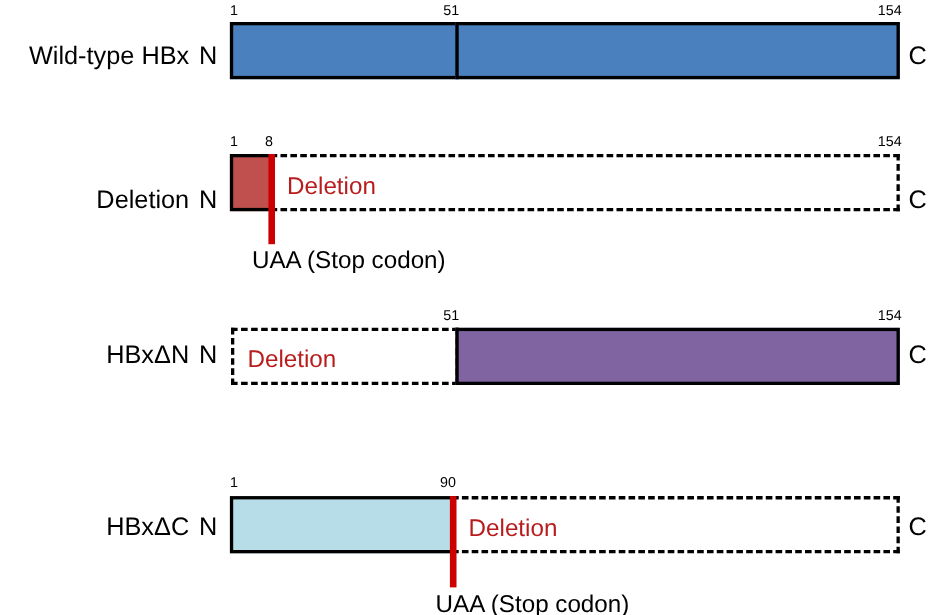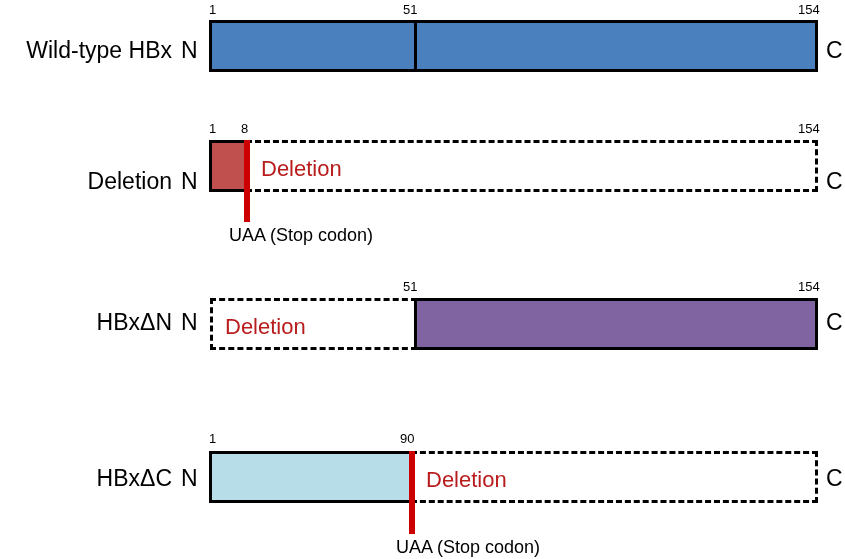--- a/index.html
+++ b/index.html
@@ -73,21 +73,21 @@
   }
 
   
   .stopline {
     position: absolute;
     background: #cc0000;
     width: 6px;
   }
   .stop-label {
     position: absolute;
-    font-size: 18px;
+    font-size: 22px;
     line-height: 1;
     white-space: nowrap;
     color: #000;
   }
 </style>
 </head>
 <body>
 
 <div class="row" style="top:0;height:110px;">
 

